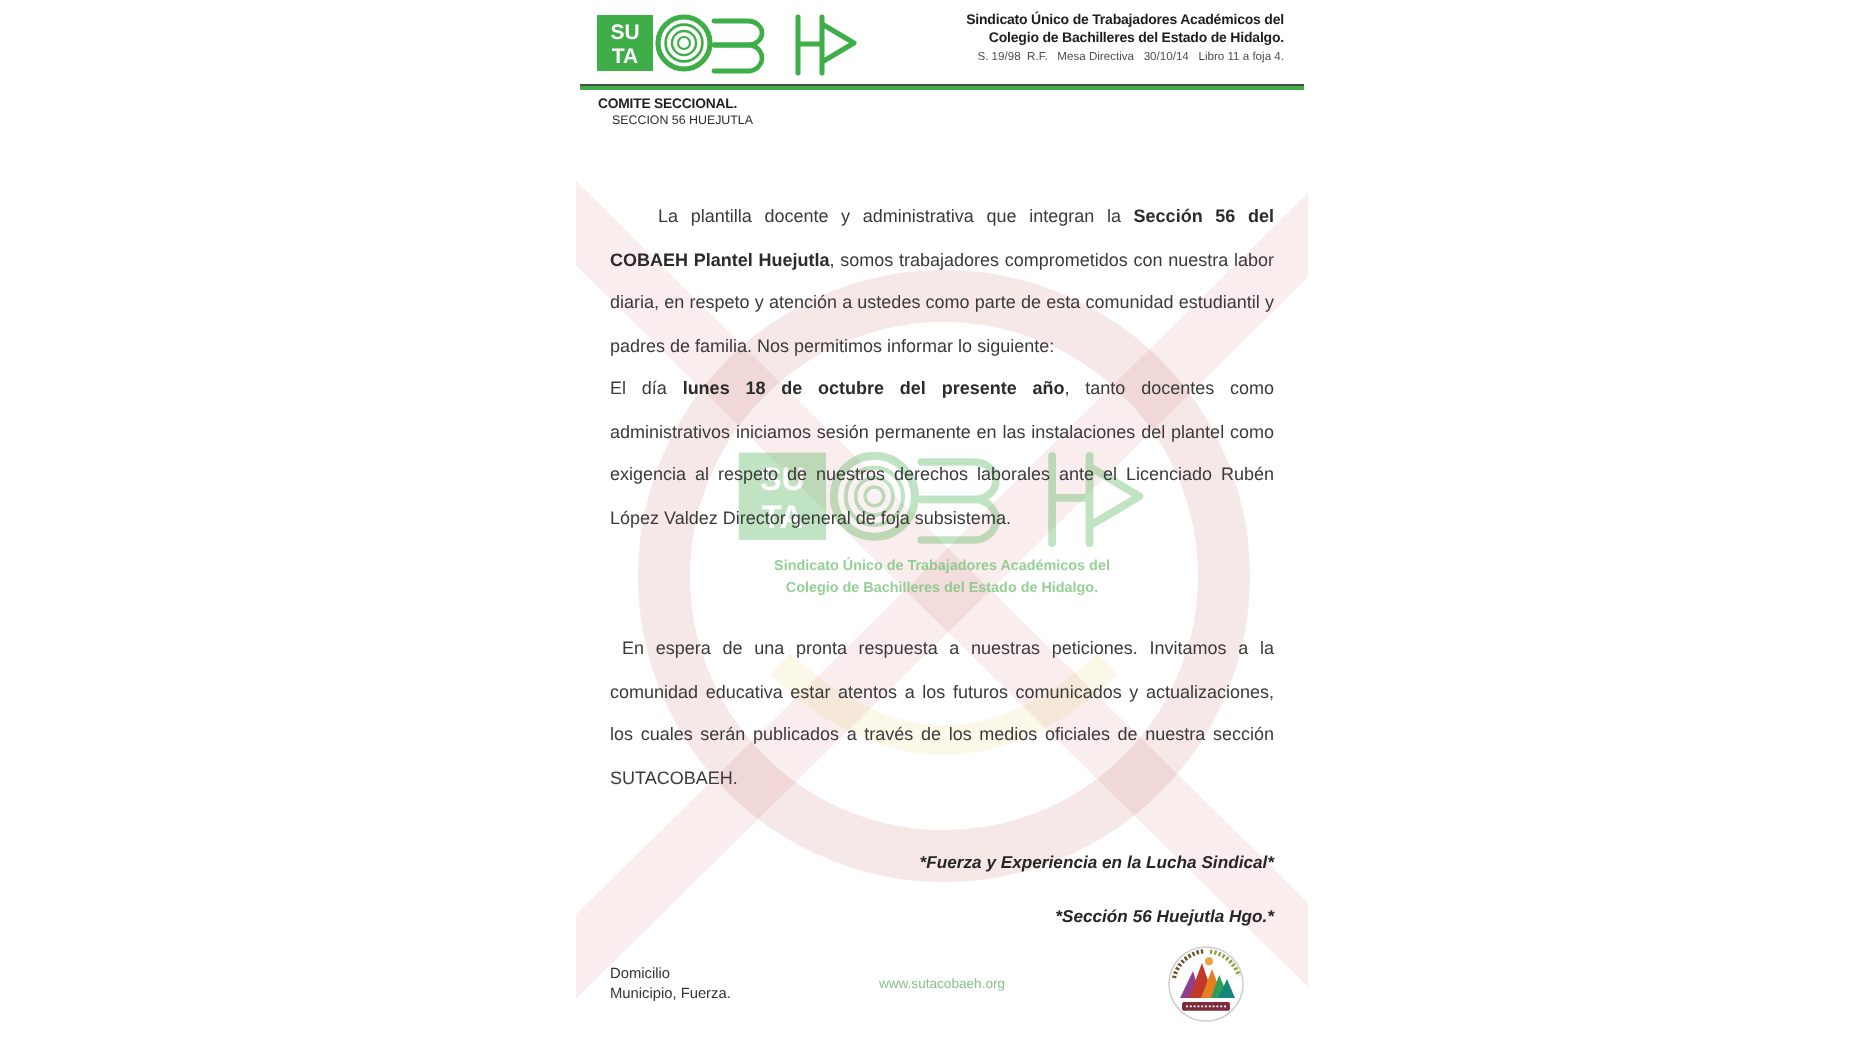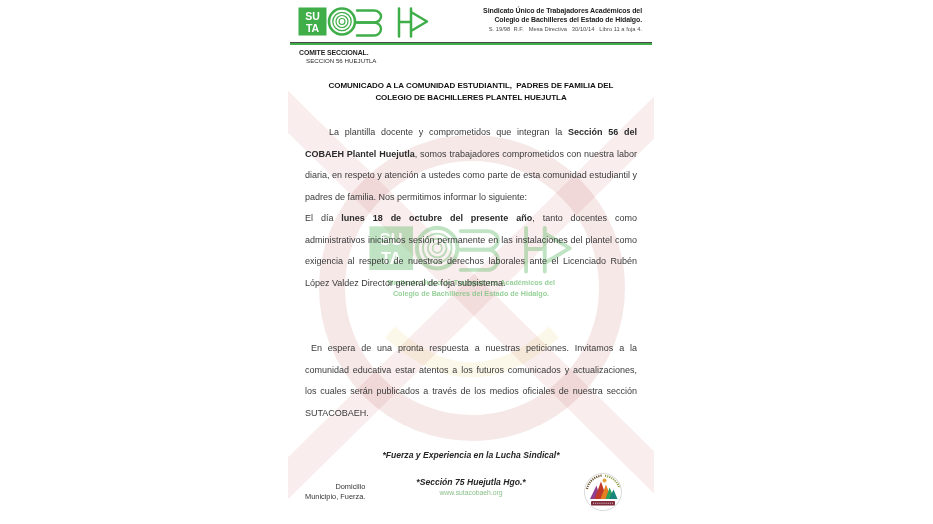--- a/index.html
+++ b/index.html
@@ -41,26 +41,26 @@
     letter-spacing:-0.05px;margin:0 0 0 0;
   }
   .doc-title .t-line{white-space:pre;}
   .paragraphs{margin-top:18px;}
   .body-par{
     font-size:9px;line-height:21.5px;text-align:justify;color:#3a3a3a;margin:0;
   }
   .body-par b{color:#2b2b2b;}
   .indent-big{text-indent:24px;}
   .indent-small{text-indent:6px;margin-top:44px;}
-  .slogans{margin-top:25px;text-align:center;}
+  .slogans{margin-top:25px;text-align:right;}
   .slogan{
     font-weight:bold;font-style:italic;font-size:8.6px;color:#262626;line-height:12px;margin:0 0 15px 0;
   }
   
-  .footer-address{position:absolute;left:17px;top:482px;font-size:7.4px;line-height:9.6px;color:#333;z-index:1;text-align:right;}
+  .footer-address{position:absolute;left:17px;top:482px;font-size:7.4px;line-height:9.6px;color:#333;z-index:1;}
   .footer-site{
     position:absolute;left:17px;width:332px;top:489px;text-align:center;z-index:1;
     font-size:6.8px;color:#8bc08b;text-decoration:none;cursor:pointer;display:block;
   }
   .badge{position:absolute;left:293px;top:472px;z-index:1;}
 </style>
 </head>
 <body>
 
 <svg width="0" height="0" style="position:absolute" aria-hidden="true">
@@ -113,34 +113,30 @@
   </div>
 
   <div class="green-rule"></div>
 
   <div class="committee">
     <div class="committee-l1">COMITE SECCIONAL.</div>
     <div class="committee-l2">SECCION 56 HUEJUTLA</div>
   </div>
 
   <div class="main">
-    <div class="doc-title">
-      <div class="t-line">COMUNICADO A LA COMUNIDAD ESTUDIANTIL,  PADRES DE FAMILIA DEL</div>
-      <div class="t-line">COLEGIO DE BACHILLERES PLANTEL HUEJUTLA</div>
-    </div>
 
     <div class="paragraphs">
-      <p class="body-par indent-big"><span>La plantilla docente y comprometidos que integran la </span><b>Sección 56 del COBAEH Plantel Huejutla</b><span>, somos trabajadores comprometidos con nuestra labor diaria, en respeto y atención a ustedes como parte de esta comunidad estudiantil y padres de familia. Nos permitimos informar lo siguiente:</span></p>
+      <p class="body-par indent-big"><span>La plantilla docente y administrativa que integran la </span><b>Sección 56 del COBAEH Plantel Huejutla</b><span>, somos trabajadores comprometidos con nuestra labor diaria, en respeto y atención a ustedes como parte de esta comunidad estudiantil y padres de familia. Nos permitimos informar lo siguiente:</span></p>
       <p class="body-par"><span>El día </span><b>lunes 18 de octubre del presente año</b><span>, tanto docentes como administrativos iniciamos sesión permanente en las instalaciones del plantel como exigencia al respeto de nuestros derechos laborales ante el Licenciado Rubén López Valdez Director general de foja subsistema.</span></p>
       <p class="body-par indent-small">En espera de una pronta respuesta a nuestras peticiones.  Invitamos a la comunidad educativa estar atentos a los futuros comunicados y actualizaciones, los cuales serán publicados a través de los medios oficiales de nuestra sección SUTACOBAEH.</p>
     </div>
 
     <div class="slogans">
       <p class="slogan">*Fuerza y Experiencia en la Lucha Sindical*</p>
-      <p class="slogan">*Sección 75 Huejutla Hgo.*</p>
+      <p class="slogan">*Sección 56 Huejutla Hgo.*</p>
     </div>
   </div>
 
   <div class="footer-address">
     <div>Domicilio</div>
     <div>Municipio, Fuerza.</div>
   </div>
 
   <a class="footer-site">www.sutacobaeh.org</a>
 

